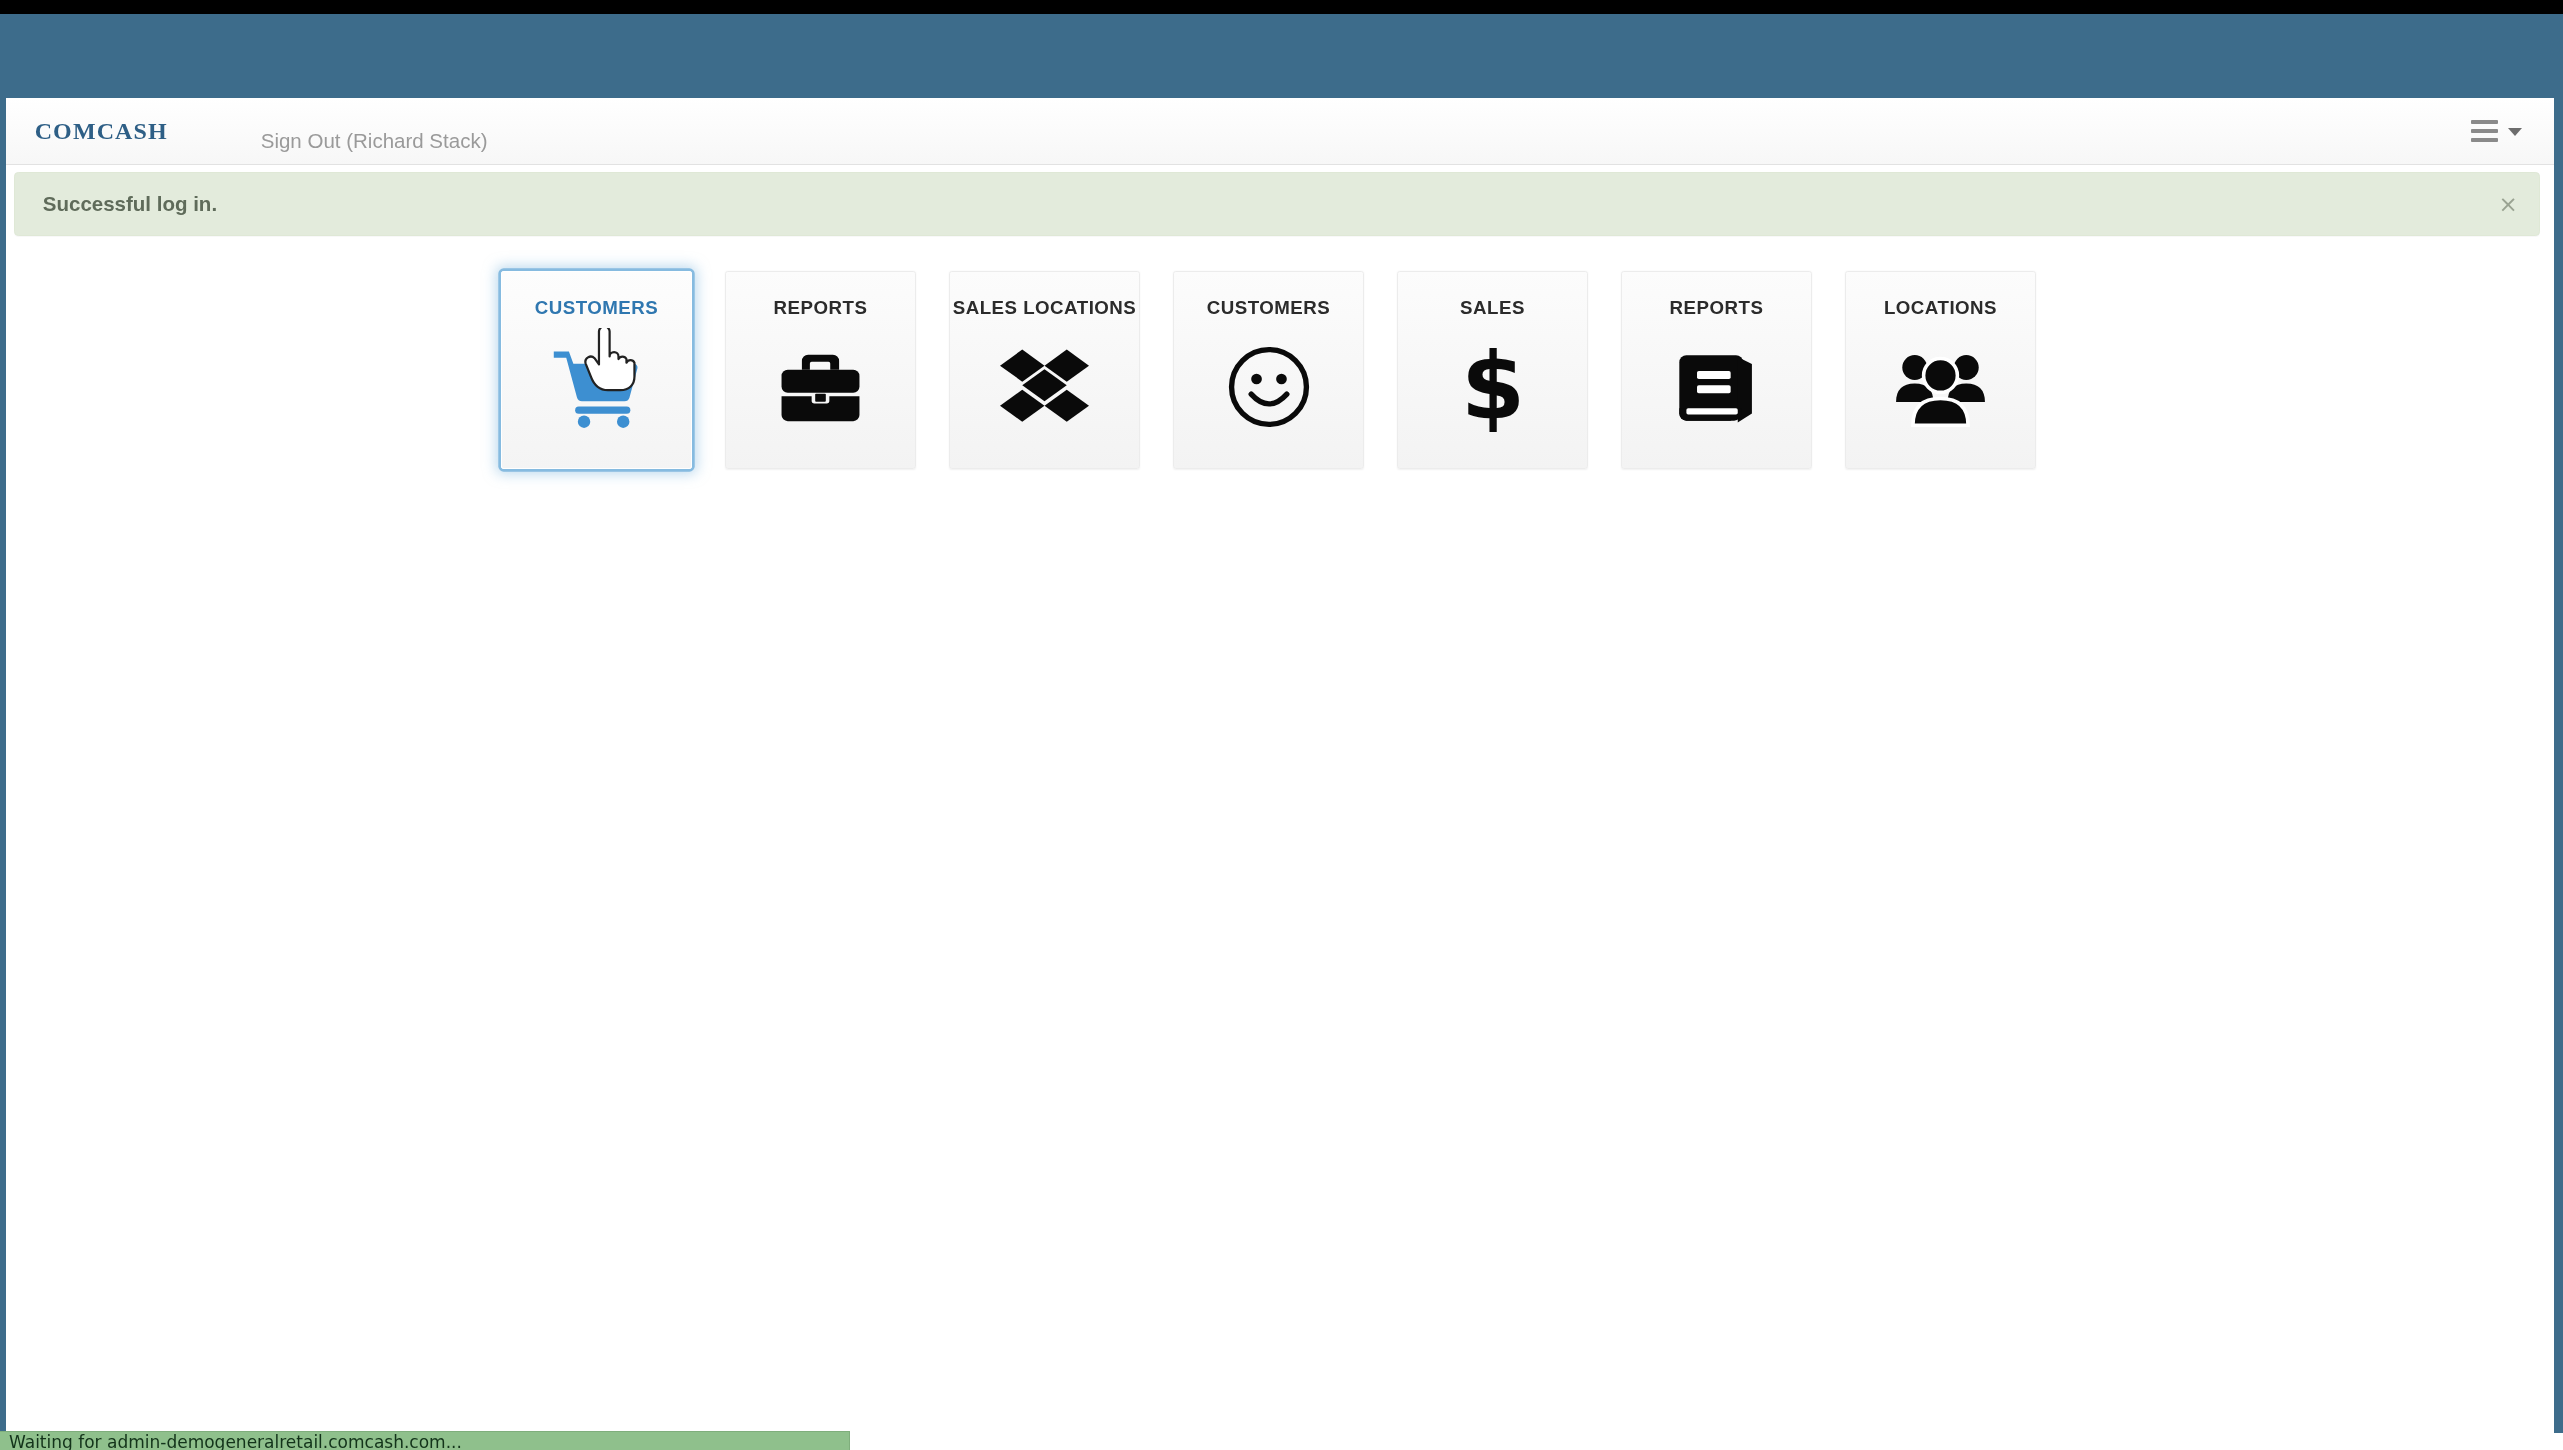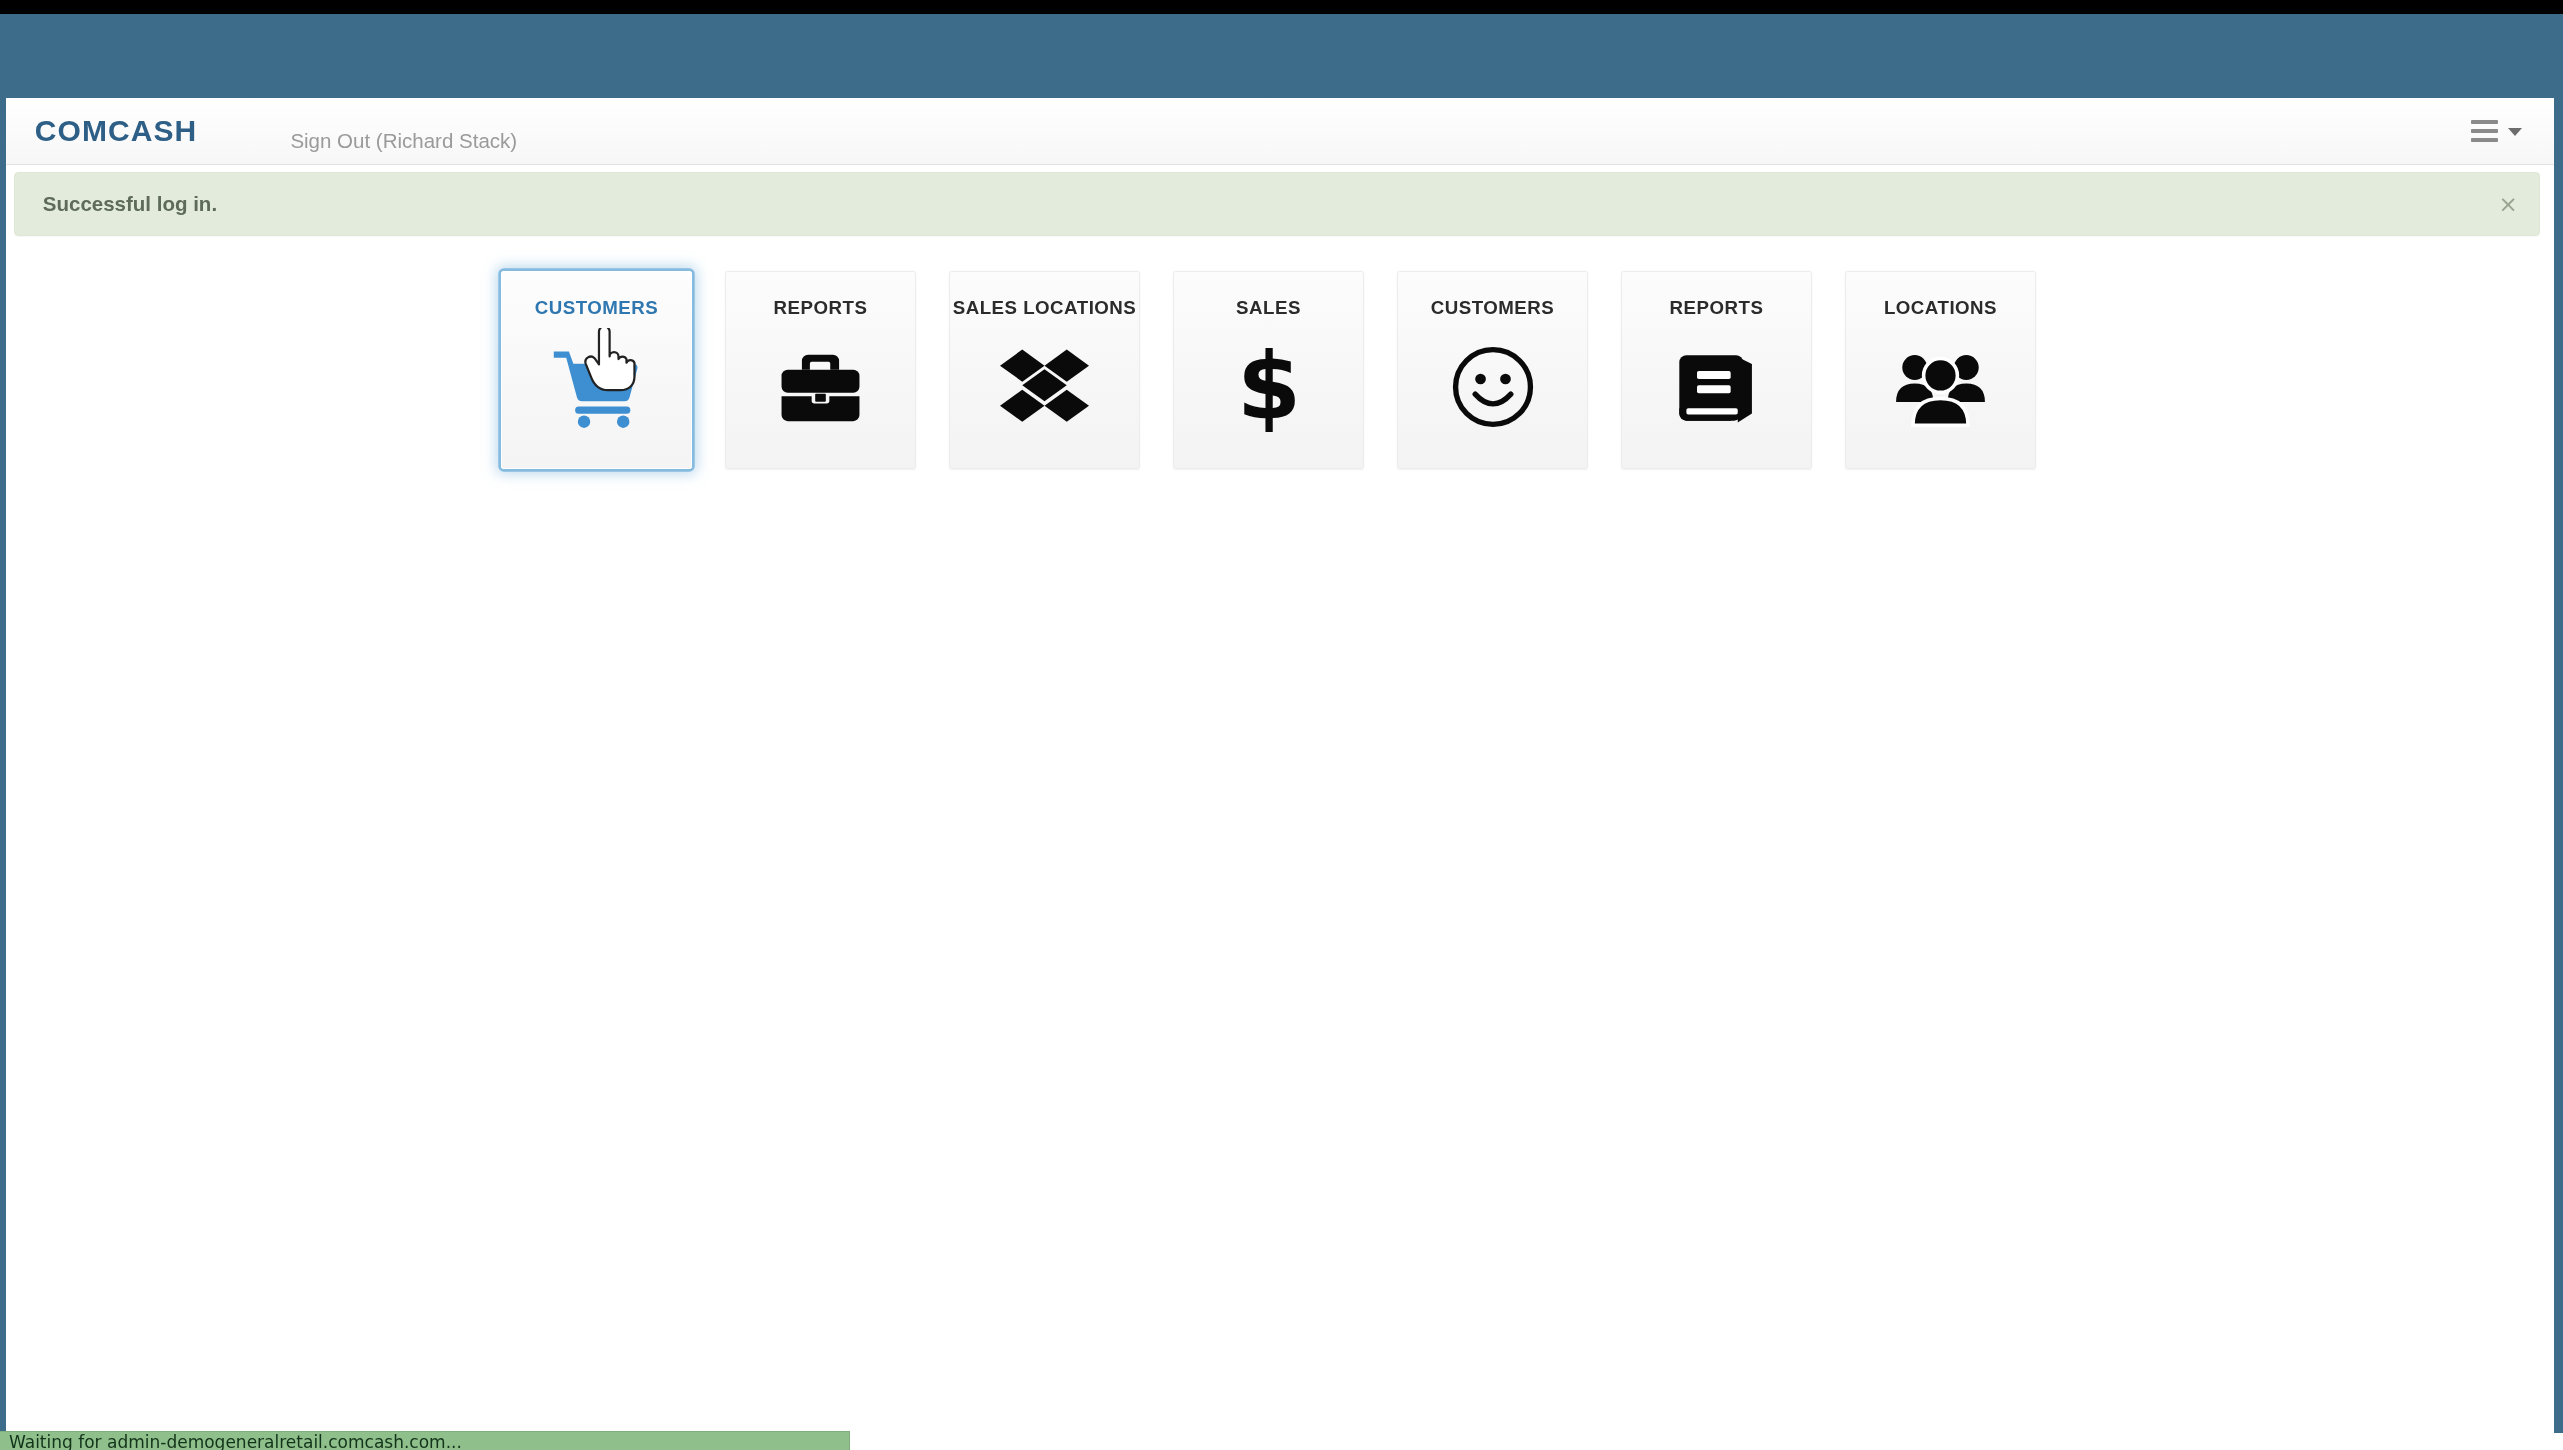--- a/index.html
+++ b/index.html
@@ -32,22 +32,22 @@
 
   
   .navbar {
     position:absolute; left:6.2px; top:98px; width:2548px; height:67px;
     background:linear-gradient(to bottom,#ffffff 0%, #f7f7f7 100%);
     border-bottom:0.9px solid #e2e2e2;
     display:flex; align-items:center;
   }
   .brand {
     margin-left:28.5px;
-    font-family:Liberation Sans, sans-serif;
-    font-size:30px;
+    font-family:Liberation Serif, serif;
+    font-size:24px;
     font-weight:bold;
     letter-spacing:1.1px;
     color:#2e5f86;
   }
   .signout-link {
     margin-left:93px;
     font-size:20.5px;
     color:#9a9a9a;
     text-decoration:none;
     white-space:nowrap;
@@ -232,38 +232,38 @@
             <polygon points="75,4 100,22 75,40 50,22"></polygon>
             <polygon points="25,44 50,26 75,44 50,62"></polygon>
             <polygon points="50,67 75,49 100,67 75,85 "></polygon>
             <polygon points="25,49 50,67 25,85 0,67"></polygon>
           </g>
         </svg>
       </div>
     </div>
 
     <div class="tile">
-      <div class="tile-label">SALES</div>
-      <div class="tile-icon">
-        <svg width="62" height="89" viewBox="0 0 70 100">
-          <text x="35" y="86" font-family="DejaVu Sans, sans-serif" font-size="104" font-weight="bold" fill="#0a0a0a" text-anchor="middle">$</text>
-        </svg>
-      </div>
-    </div>
-
-    <div class="tile">
       <div class="tile-label">CUSTOMERS</div>
       <div class="tile-icon">
         <svg width="82" height="82" viewBox="0 0 92 92">
           <g fill="none" stroke="#0a0a0a" stroke-width="6">
             <circle cx="46" cy="46" r="42"></circle>
             <path d="M26 54 q20 22 40 0" stroke-linecap="round" stroke-width="6"></path>
           </g>
           <circle cx="32" cy="37" r="6" fill="#0a0a0a"></circle>
           <circle cx="60" cy="37" r="6" fill="#0a0a0a"></circle>
+        </svg>
+      </div>
+    </div>
+
+    <div class="tile">
+      <div class="tile-label">SALES</div>
+      <div class="tile-icon">
+        <svg width="62" height="89" viewBox="0 0 70 100">
+          <text x="35" y="86" font-family="DejaVu Sans, sans-serif" font-size="104" font-weight="bold" fill="#0a0a0a" text-anchor="middle">$</text>
         </svg>
       </div>
     </div>
 
     <div class="tile">
       <div class="tile-label">REPORTS</div>
       <div class="tile-icon">
         <svg width="85" height="82" viewBox="0 0 96 92">
           <g fill="#0a0a0a">
             <path d="M14 10 h56 a8 8 0 0 1 8 8 v54 l-14 12 H14 a8 8 0 0 1 -8 -8 V18 a8 8 0 0 1 8 -8 Z"></path>

